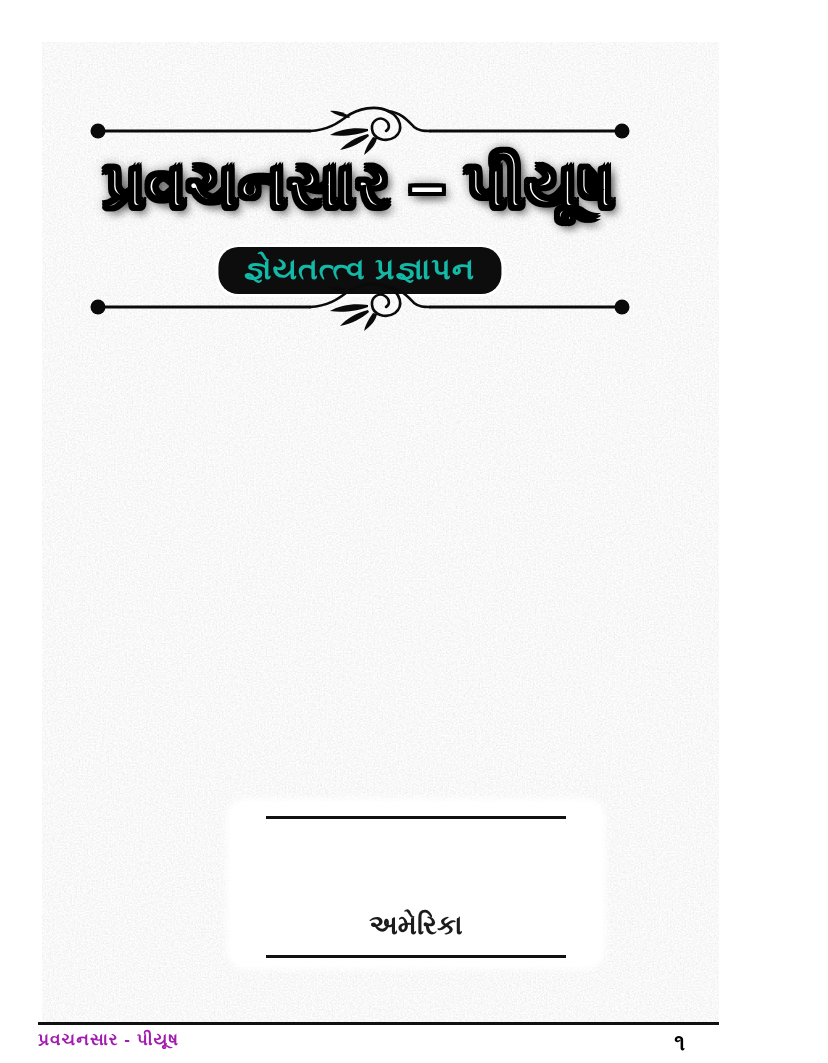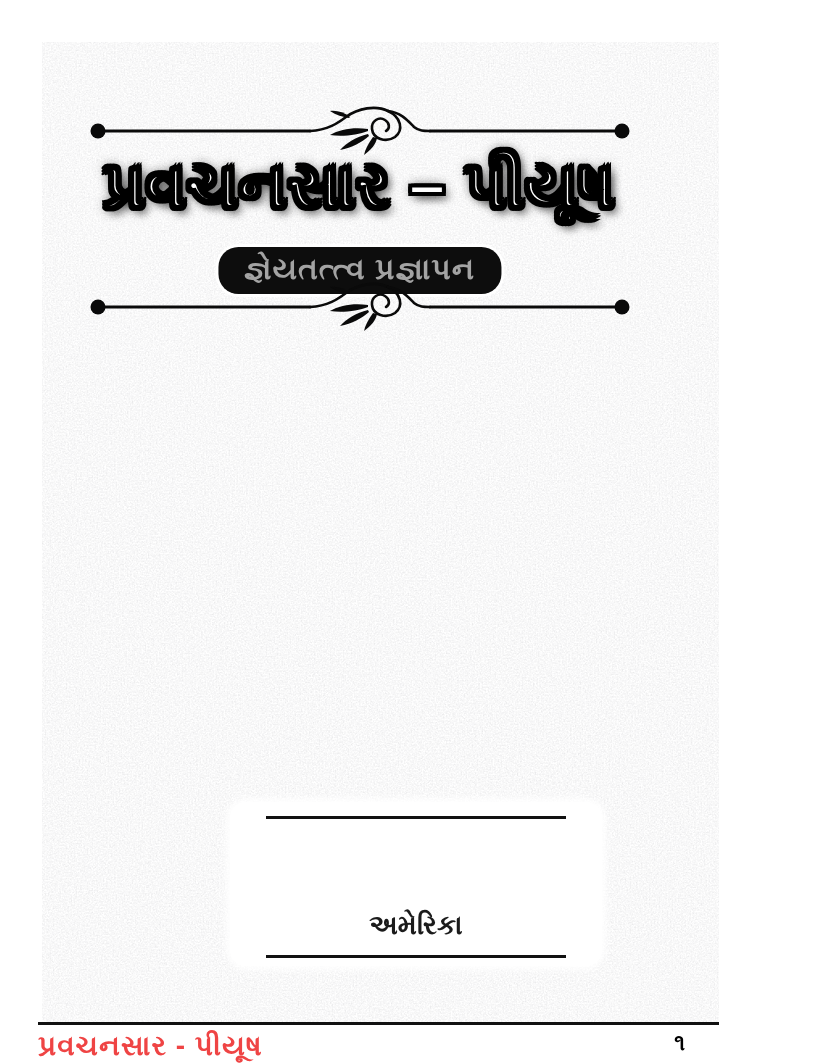--- a/index.html
+++ b/index.html
@@ -15,38 +15,38 @@
     position:absolute;left:0;top:148px;width:100%;margin:0;text-align:center;
     font-size:64px;font-weight:700;letter-spacing:1px;color:#ffffff;
     -webkit-text-stroke:2px #000;
     text-shadow:
       -3px -3px 0 #000, 3px -3px 0 #000, -3px 3px 0 #000, 3px 3px 0 #000,
       -3px 0 0 #000, 3px 0 0 #000, 0 -3px 0 #000, 0 3px 0 #000,
       0 0 12px rgba(0,0,0,.95), 5px 6px 9px rgba(0,0,0,.55);
   }
   .badge{
     position:absolute;left:50%;top:247px;transform:translateX(-50%);
-    background:#0d0d0d;color:#a3a3a3;border-radius:20px;
+    background:#0d0d0d;color:#14b8a6;border-radius:20px;
     padding:5px 26px 7px 26px;box-shadow:0 0 0 3px rgba(255,255,255,.9);
     font-size:30px;font-weight:700;letter-spacing:1px;white-space:nowrap;
   }
   .publisher-box{
     position:absolute;left:230px;top:802px;width:372px;height:164px;
     background:#ffffff;border-radius:16px;box-shadow:0 0 6px 4px rgba(255,255,255,.9);
     text-align:center;color:#1b1b1b;
   }
   .publisher-box .rule{position:absolute;left:36px;width:300px;height:3px;background:#111;}
   .rule-top{top:14px;}
   .rule-bottom{bottom:8px;}
   .pub-heading{position:absolute;left:0;top:26px;width:100%;font-size:26px;font-weight:700;letter-spacing:2px;}
   .pub-heading .marker{font-size:22px;position:relative;top:-2px;padding:0 8px;}
   .pub-org{position:absolute;left:-20px;top:68px;width:412px;font-size:27px;font-weight:700;white-space:nowrap;text-align:center;}
   .pub-loc{position:absolute;left:0;top:108px;width:100%;font-size:27px;font-weight:700;text-align:center;}
   .footer-rule{position:absolute;left:38px;top:1022px;width:751px;height:3px;background:#111;}
-  .footer-title{position:absolute;left:38px;top:1030px;font-size:28px;font-weight:700;color:#ef4444;letter-spacing:1px;}
+  .footer-title{position:absolute;left:38px;top:1030px;font-size:17px;font-weight:700;color:#a21caf;letter-spacing:1px;}
   .page-num{position:absolute;right:34px;top:1030px;font-size:22px;font-weight:700;color:#000;}
 </style>
 </head>
 <body>
 
 <div class="page">
 
   <svg class="texture" aria-hidden="true" xmlns="http://www.w3.org/2000/svg" width="746" height="982">
     <defs>
       <filter id="paperNoise" x="0" y="0" width="100%" height="100%">

